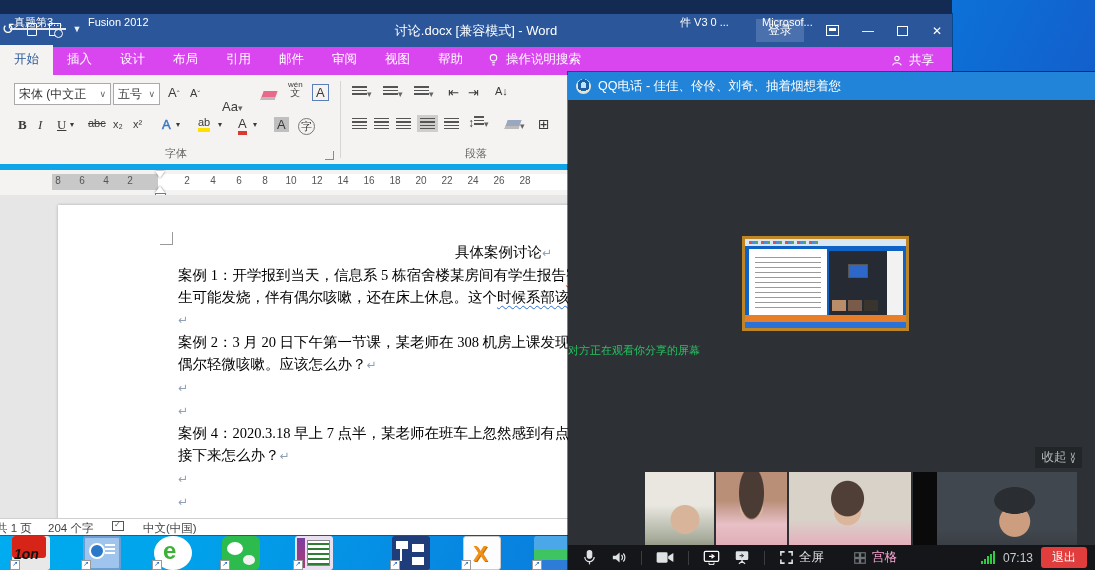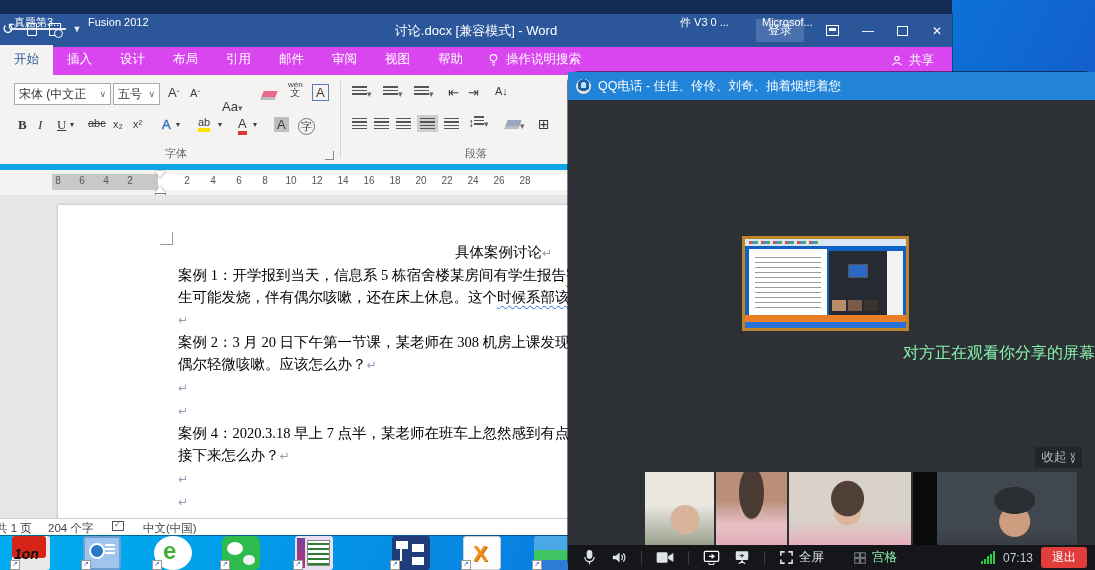--- a/index.html
+++ b/index.html
@@ -105,40 +105,40 @@
   .i5 .ic-face::after { content:""; position:absolute; left:12px; top:4px; right:3px; bottom:4px;
      background:repeating-linear-gradient(0deg,#2e7d32 0 2px,#fff 2px 5px),#fff; border:1px solid #888; }
   .i6 .ic-face { background:#1f3d7a; }
   .i6 .ic-face::before { content:""; position:absolute; left:4px; top:5px; width:12px; height:8px; background:#fff; box-shadow:16px 3px 0 #fff, 16px 16px 0 #fff; }
   .i6 .ic-face::after { content:""; position:absolute; left:8px; top:13px; width:2px; height:12px; background:#fff; }
   .i7 .ic-face { background:#fdfdfd; border:1px solid #ccc; }
   .i7 .ic-face::after { content:"X"; position:absolute; left:9px; top:4px; font-size:22px; font-weight:bold; color:#f09018; text-shadow:1px 1px 0 #c8700a; }
   .i8 .ic-face { background:linear-gradient(180deg,#4aa8e8 0 40%,#3ec460 40% 70%,#2d7dd8 70%); border-radius:3px; }
 
   
-  #qq { position:absolute; left:568px; top:72px; width:527px; height:498px; z-index:5; background:#2d3135; box-shadow:0 0 0 1px rgba(0,0,0,.5);border-radius:11px; }
+  #qq { position:absolute; left:568px; top:72px; width:527px; height:498px; z-index:5; background:#2d3135; box-shadow:0 0 0 1px rgba(0,0,0,.5); }
   .qtitle { height:28px; background:#2184d8; display:flex; align-items:center; gap:7px; padding:0 8px; }
   .qcam { width:15px; height:15px; border-radius:50%; background:radial-gradient(circle at 50% 42%,#bfe3ff 0 3px,#1b63a8 3px 6px,#e8e2d0 6px); }
   .qtitle-text { color:#fff; font-size:12.5px; }
   .qbody { position:relative; height:445px; }
   .thumb { position:absolute; left:174px; top:136px; width:167px; height:95px; background:#0f62c5; border:3px solid #bd8526; }
   .t-top { position:absolute; left:0; top:0; right:0; height:7px; background:#d9e6f4; }
   .t-top::after { content:""; position:absolute; left:4px; top:2px; width:70px; height:3px;
      background:repeating-linear-gradient(90deg,#d9534f 0 3px,#4a90d9 3px 6px,#59a84c 6px 9px,transparent 9px 12px); }
   .t-doc { position:absolute; left:4px; top:10px; width:78px; height:68px; background:#fff; }
   .t-doc::after { content:""; position:absolute; left:6px; top:8px; right:6px; bottom:8px;
      background:repeating-linear-gradient(180deg,#9a9a9a 0 1px,transparent 1px 5px); }
   .t-call { position:absolute; left:84px; top:12px; width:60px; height:64px; background:#262b33; }
   .t-call::before { content:""; position:absolute; left:20px; top:14px; width:18px; height:12px; background:#2d68c8; outline:1px solid #555; }
   .t-call::after { content:""; position:absolute; left:3px; bottom:4px; width:14px; height:11px; background:#b98d6a;
      box-shadow:16px 0 0 #7a5a48, 32px 0 0 #3a342e; }
   .t-side { position:absolute; right:3px; top:12px; width:16px; height:64px; background:#f2f2f2; }
   .t-task1 { position:absolute; left:0; right:0; bottom:6px; height:7px; background:#e87f28; }
   .t-task2 { position:absolute; left:0; right:0; bottom:0; height:6px; background:#2a72d8; }
-  .share-caption { position:absolute; left:0; right:0; top:243px; text-align:right; color:#86efac; font-size:16px; }
+  .share-caption { position:absolute; left:0; right:0; top:243px; text-align:left; color:#22c55e; font-size:11px; }
   .endshare { position:absolute; left:210px; top:296px; width:96px; height:30px; border:1px solid #71767c; border-radius:4px;
      display:flex; align-items:center; justify-content:center; gap:6px; color:#e8eaec; font-size:13px; background:transparent; }
   .collapse { position:absolute; right:13px; top:347px; display:flex; align-items:center; gap:3px; color:#b2b7bc; font-size:12.5px;
      background:rgba(0,0,0,.22); padding:2px 6px; }
   .chev2 { display:flex; flex-direction:column; line-height:5px; font-size:9px; color:#b2b7bc; }
 
   .vstrip { position:absolute; left:0; top:372px; height:95px; width:100%; }
   .vtile { position:absolute; top:0; height:95px; overflow:hidden; }
   .vtile .vname { position:absolute; left:0; right:0; bottom:3px; text-align:center; color:#fff; font-size:12.5px; text-shadow:0 1px 2px rgba(0,0,0,.8); }
   .vt1 { left:77px; width:69px; background:
@@ -156,21 +156,21 @@
       linear-gradient(90deg,#0a0a0a 0 24px, rgba(0,0,0,0) 24px),
       radial-gradient(ellipse at 62% 30%, #2a2d31 0 20px, rgba(0,0,0,0) 21px),
       radial-gradient(circle at 62% 52%, #cc9d7e 0 15px, rgba(0,0,0,0) 16px),
       linear-gradient(180deg,#41474e 0 60%, #2e3338); }
 
   .qbar { position:absolute; left:0; bottom:0; width:100%; height:25px; background:#141619; display:flex; align-items:center; }
   .qbar svg { display:block; }
   .qico { margin-left:14px; }
   .qsep { width:1px; height:14px; background:#3a3e43; margin-left:14px; }
   .qlabel { color:#dfe3e6; font-size:12.5px; margin-left:5px; }
-  .qlabel.dim, .gridlab { color:#86efac; }
+  .qlabel.dim, .gridlab { color:#f9a8d4; }
   .qright { margin-left:auto; display:flex; align-items:center; gap:8px; padding-right:8px; }
   .sigbars { display:flex; align-items:flex-end; gap:1px; }
   .sigbars i { display:block; width:2px; background:#2ecc40; }
   .qtime { color:#c7cbd0; font-size:12px; }
   .exitbtn { background:#e23d3d; color:#fff; font-size:12px; padding:2px 11px; border-radius:3px; }
 </style>
 </head>
 <body>
 
 <div id="screen">

